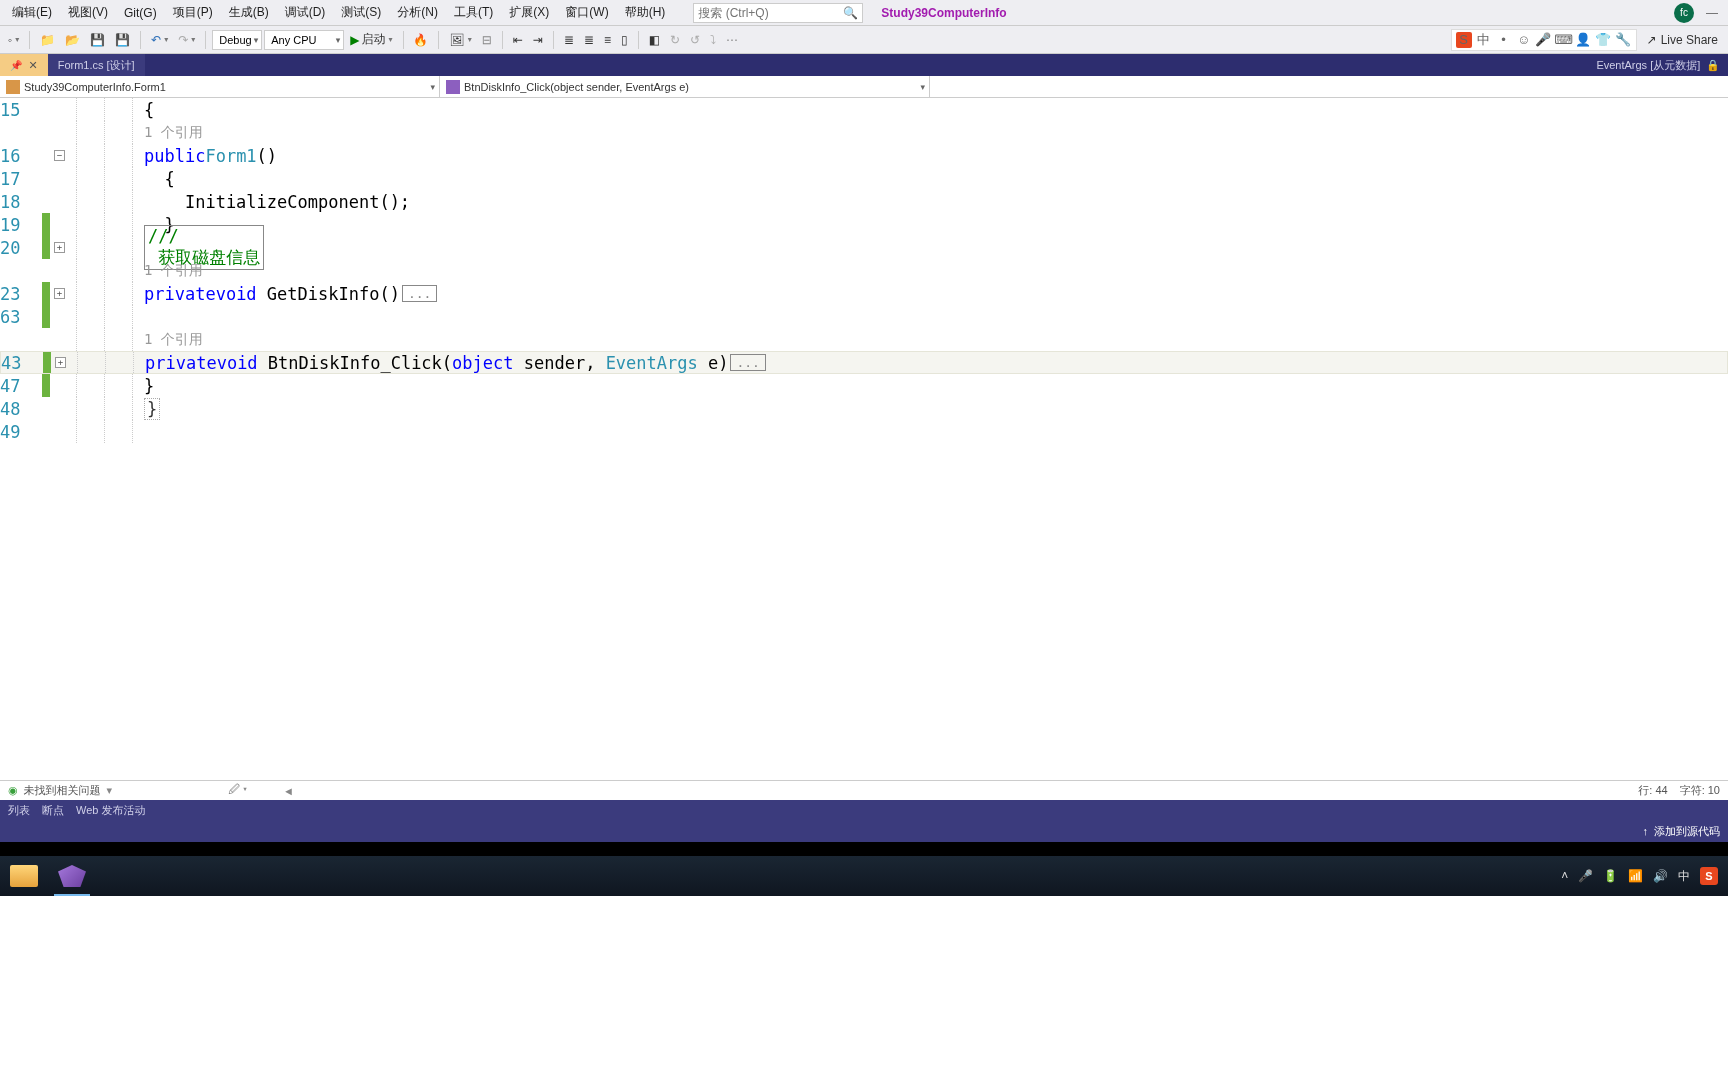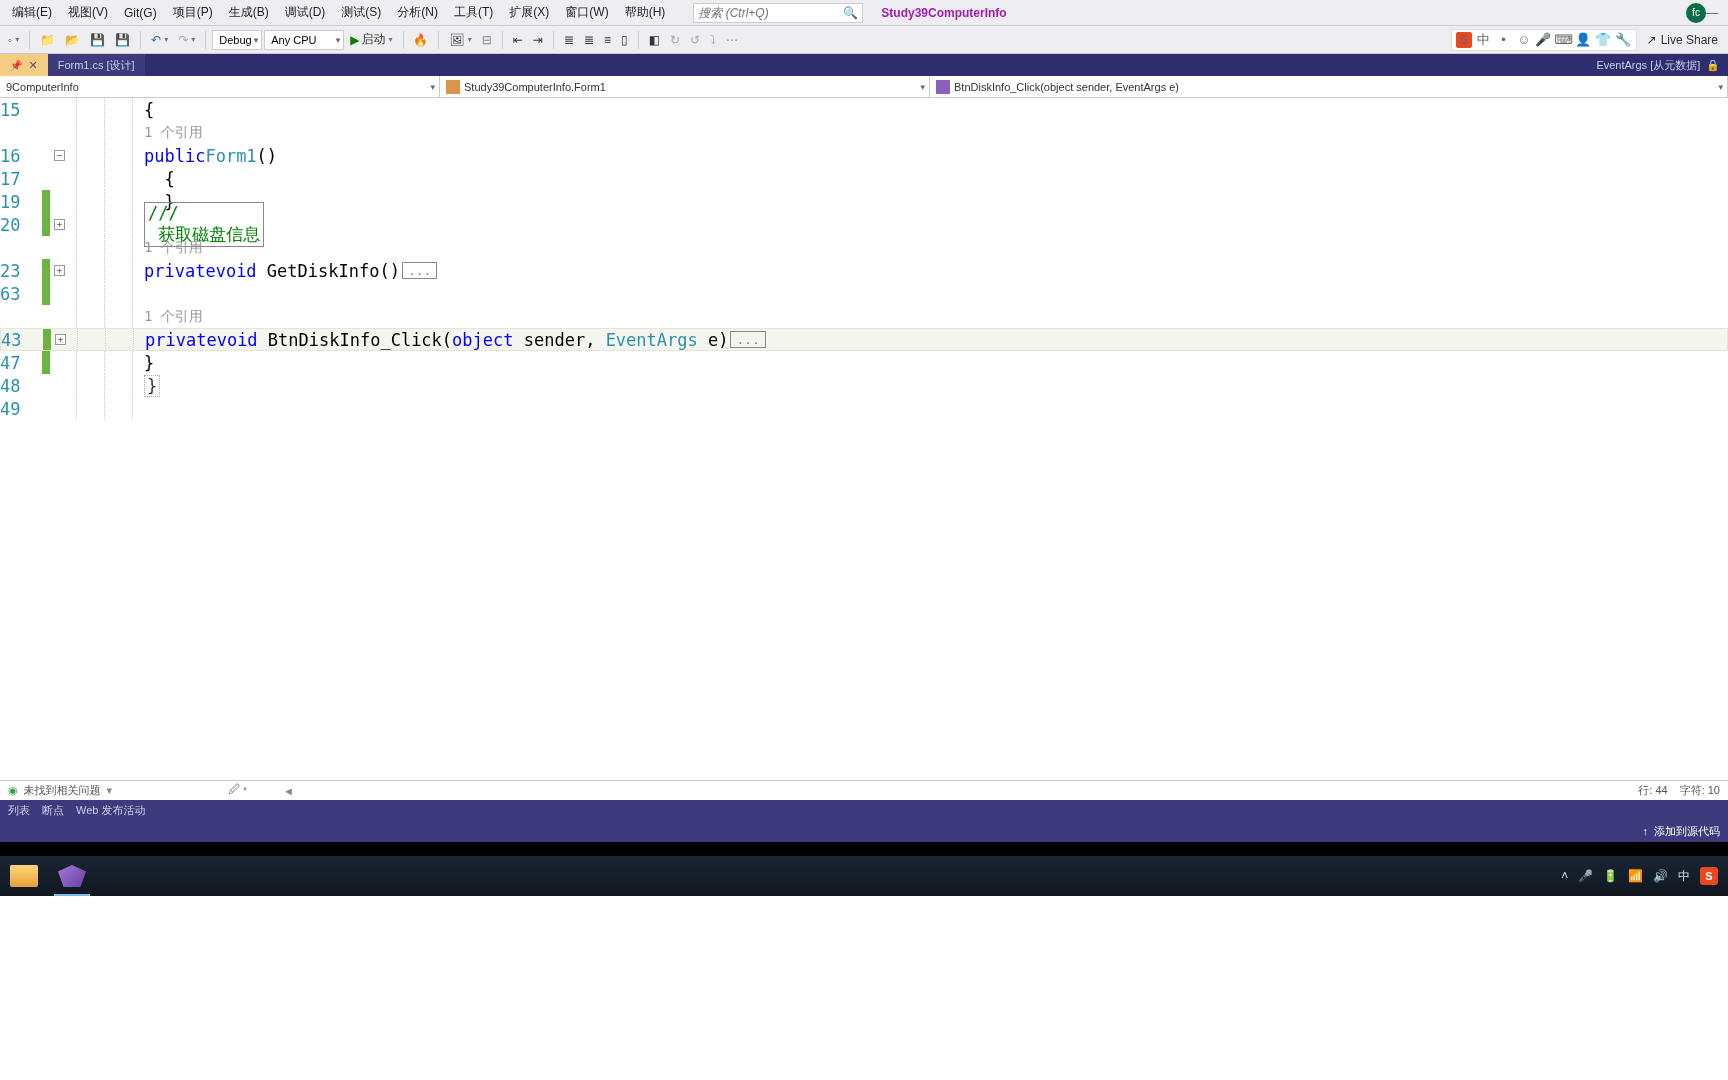--- a/index.html
+++ b/index.html
@@ -32,34 +32,33 @@
   background: #fff;
   display: flex;
   align-items: center;
   padding: 0 4px;
 }
 .menubar .search-box input {
   border: none;
   outline: none;
   width: 100%;
   font-size: 12px;
-  font-style: italic;
   color: #999;
 }
 .menubar .search-box .search-icon { color: #666; cursor: pointer; }
 .menubar .solution-name {
   margin-left: 18px;
   font-weight: bold;
   color: #a21caf;
 }
 .menubar .right-side {
   margin-left: auto;
   display: flex;
   align-items: center;
-  gap: 0;
+  gap: 12px;
   padding-right: 6px;
 }
 .avatar {
   width: 20px; height: 20px; border-radius: 50%;
   background: #0a6e4a; color: #fff;
   display: flex; align-items: center; justify-content: center;
   font-size: 10px;
 }
 .toolbar {
   height: 28px;
@@ -433,23 +432,20 @@
     <span>Form1.cs [设计]</span>
   </div>
   <div class="right-info">
     <span>EventArgs [从元数据]</span>
     <span style="color:#e6c46b;">🔒</span>
   </div>
 </div>
 
 <div class="navbar">
   <div class="nav-dd">
-    <span>9ComputerInfo</span>
-  </div>
-  <div class="nav-dd">
     <span class="ic"></span>
     <span>Study39ComputerInfo.Form1</span>
   </div>
   <div class="nav-dd">
     <span class="ic purple"></span>
     <span>BtnDiskInfo_Click(object sender, EventArgs e)</span>
   </div>
 </div>
 
 <div class="editor-area" id="editor">
@@ -491,20 +487,31 @@
     <div class="editor-line">
       <div class="gutter-ln">17</div>
       <div class="gutter-mark"></div>
       <div class="gutter-fold"></div>
       <div class="indent-guides">
         <div class="guide" style="left: 6px;"></div>
         <div class="guide" style="left: 34px;"></div>
         <div class="guide" style="left: 62px;"></div>
       </div>
       <div class="code-text">  {</div>
+    </div>
+    <div class="editor-line">
+      <div class="gutter-ln">18</div>
+      <div class="gutter-mark"></div>
+      <div class="gutter-fold"></div>
+      <div class="indent-guides">
+        <div class="guide" style="left: 6px;"></div>
+        <div class="guide" style="left: 34px;"></div>
+        <div class="guide" style="left: 62px;"></div>
+      </div>
+      <div class="code-text">    InitializeComponent();</div>
     </div>
     <div class="editor-line">
       <div class="gutter-ln">19</div>
       <div class="gutter-mark green"></div>
       <div class="gutter-fold"></div>
       <div class="indent-guides">
         <div class="guide" style="left: 6px;"></div>
         <div class="guide" style="left: 34px;"></div>
         <div class="guide" style="left: 62px;"></div>
       </div>

